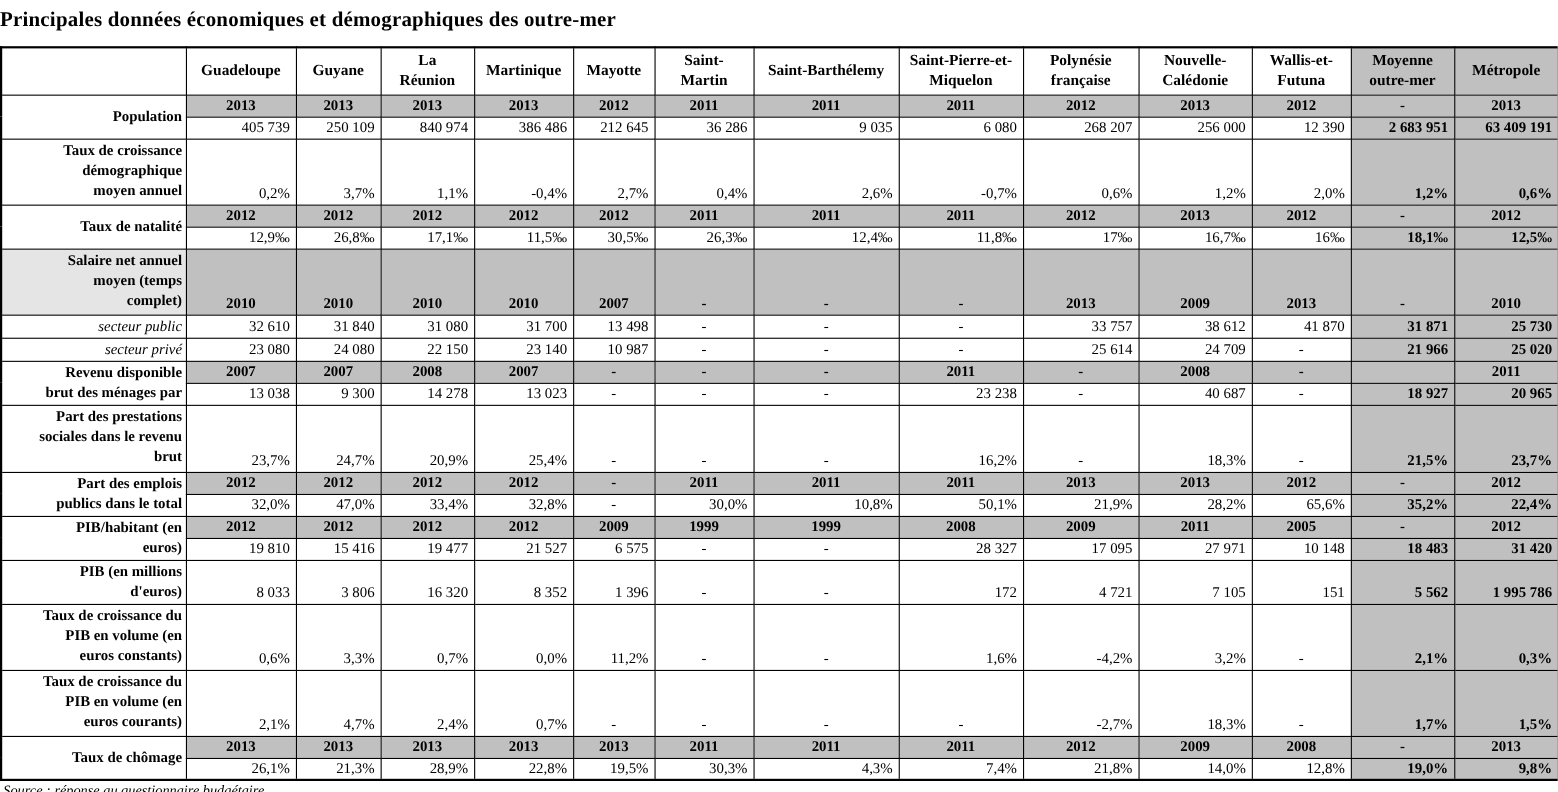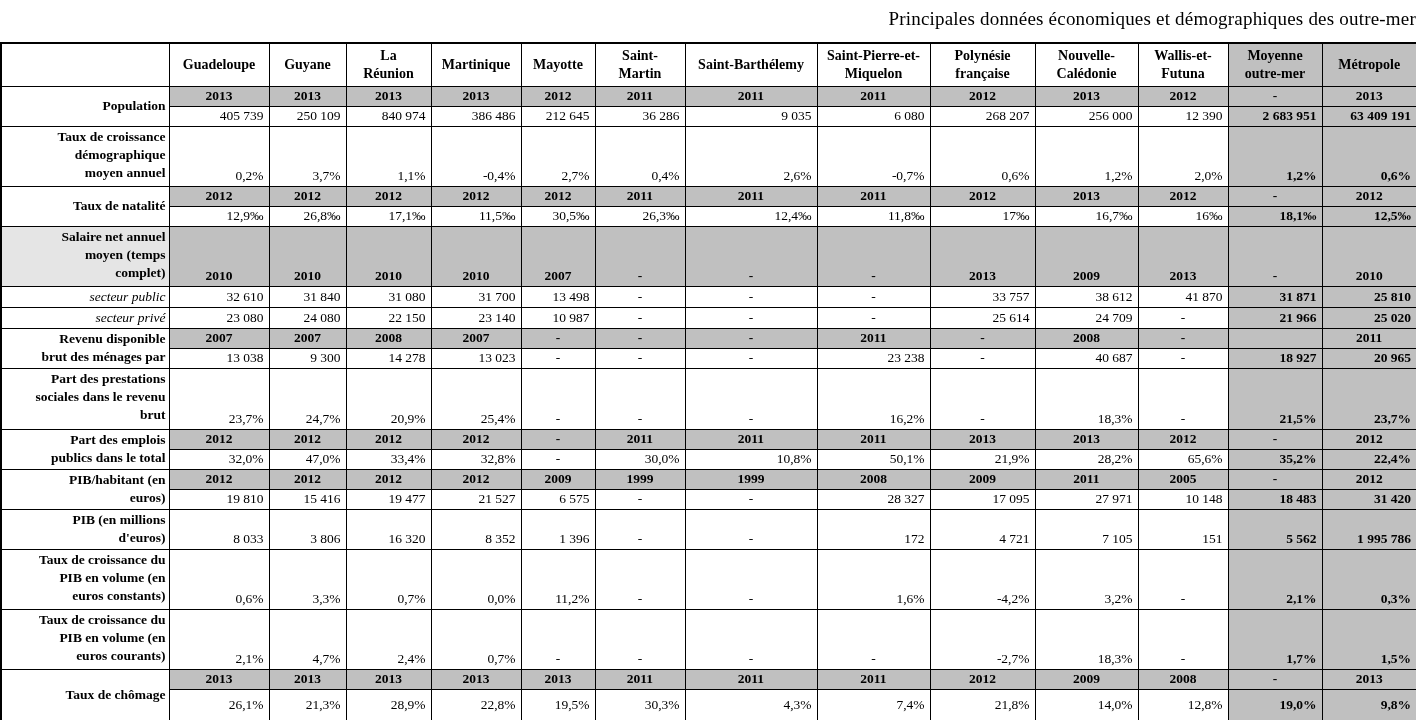--- a/index.html
+++ b/index.html
@@ -1,17 +1,17 @@
 <!DOCTYPE html>
 <html><head>
 <meta charset="utf-8">
 <style>
   html,body{margin:0;padding:0;background:#fff;}
   body{width:1416px;height:720px;overflow:hidden;font-family:"Liberation Serif",serif;color:#000;}
-  .title{height:34px;padding-top:8px;text-align:right;font-size:19px;font-weight:normal;letter-spacing:.2px;}
+  .title{height:34px;padding-top:8px;text-align:left;font-size:19px;font-weight:bold;letter-spacing:.2px;}
   table{border-collapse:collapse;table-layout:fixed;width:1415px;border:2px solid #000;}
   td,th{border:1px solid #000;padding:0 4px;overflow:hidden;font-size:13.5px;vertical-align:middle;box-sizing:border-box;}
   th{font-weight:bold;text-align:center;white-space:pre-line;font-size:14px;line-height:1.25;background:#fff;}
   th.sumh{background:#c0c0c0;}
   .lbl{font-weight:bold;text-align:right;white-space:pre-line;line-height:1.35;padding:1px 3px;}
   .sub{font-weight:normal;font-style:italic;}
   .yr{background:#c0c0c0;font-weight:bold;text-align:center;white-space:nowrap;}
   .val{text-align:right;padding-right:5px;white-space:nowrap;}
   .sum{background:#c0c0c0;font-weight:bold;}
   .dash{text-align:center;padding-right:4px;}
@@ -173,21 +173,21 @@
         <td class="val">31 080</td>
         <td class="val">31 700</td>
         <td class="val">13 498</td>
         <td class="val dash">-</td>
         <td class="val dash">-</td>
         <td class="val dash">-</td>
         <td class="val">33 757</td>
         <td class="val">38 612</td>
         <td class="val">41 870</td>
         <td class="val sum">31 871</td>
-        <td class="val sum">25 810</td>
+        <td class="val sum">25 730</td>
       </tr>
       <tr style="height: 20px;">
         <td class="lbl sub">secteur privé</td>
         <td class="val">23 080</td>
         <td class="val">24 080</td>
         <td class="val">22 150</td>
         <td class="val">23 140</td>
         <td class="val">10 987</td>
         <td class="val dash">-</td>
         <td class="val dash">-</td>
@@ -374,21 +374,21 @@
         <td class="yr">2013</td>
         <td class="yr">2011</td>
         <td class="yr">2011</td>
         <td class="yr">2011</td>
         <td class="yr">2012</td>
         <td class="yr">2009</td>
         <td class="yr">2008</td>
         <td class="yr">-</td>
         <td class="yr">2013</td>
       </tr>
-      <tr style="height: 32px;">
+      <tr style="height: 20px;">
         <td class="val">26,1%</td>
         <td class="val">21,3%</td>
         <td class="val">28,9%</td>
         <td class="val">22,8%</td>
         <td class="val">19,5%</td>
         <td class="val">30,3%</td>
         <td class="val">4,3%</td>
         <td class="val">7,4%</td>
         <td class="val">21,8%</td>
         <td class="val">14,0%</td>

